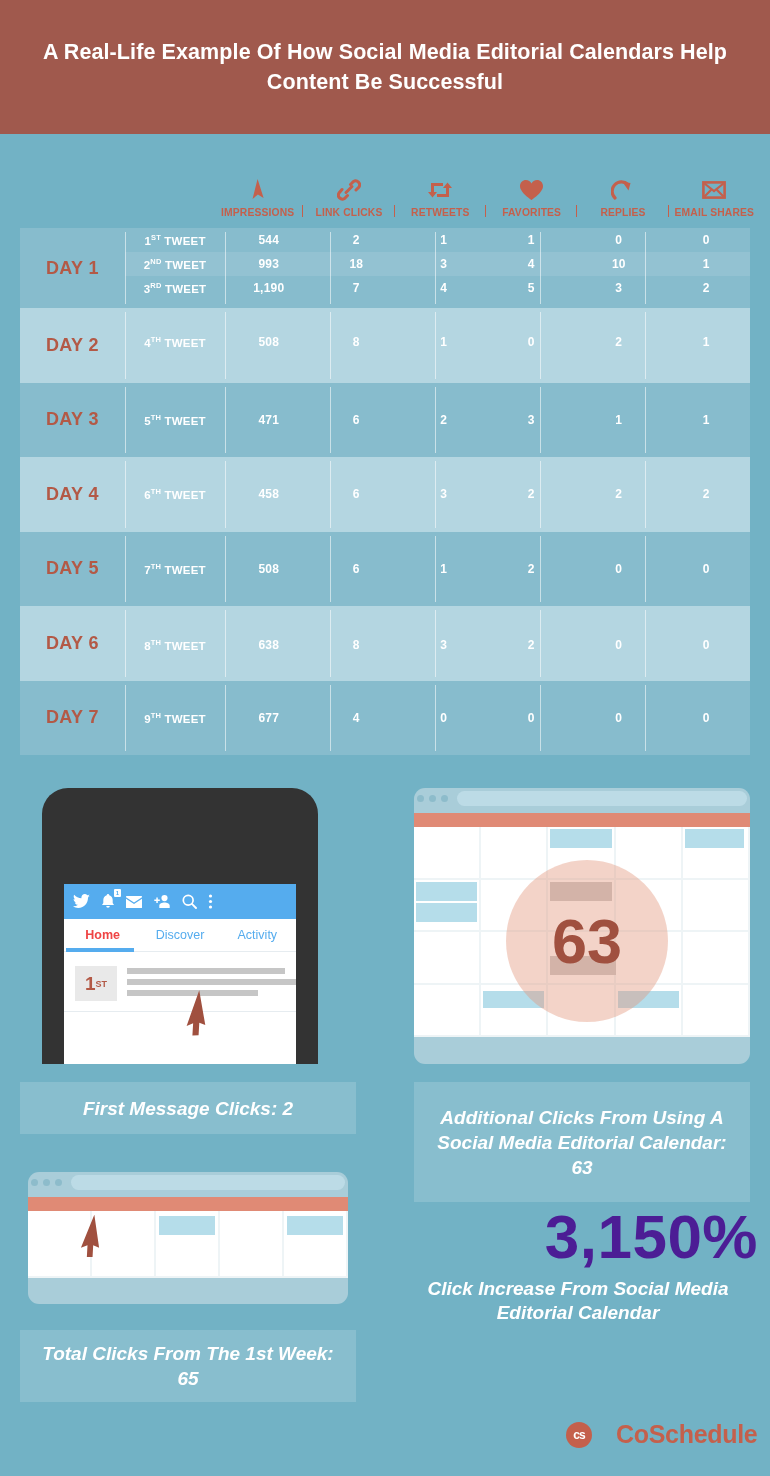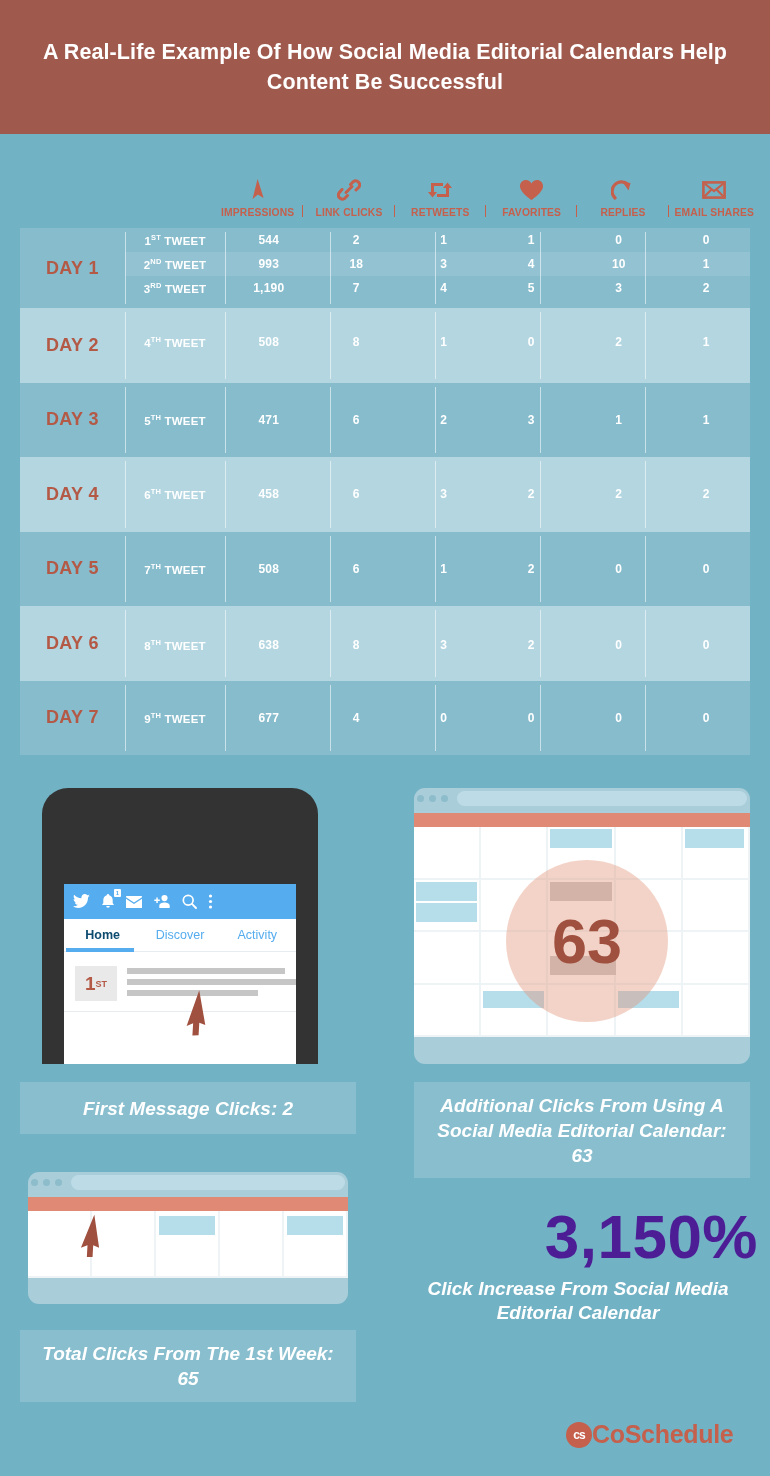--- a/index.html
+++ b/index.html
@@ -127,21 +127,21 @@
     border-radius:1px; padding:0 2px; line-height:8px;
   }
   .tw-tabs {
     height:33px; display:flex; align-items:center;
     border-bottom:1px solid #e6ecf0; position:relative;
   }
   .tw-tab {
     flex:1; text-align:center;
     font-size:12.5px; color:#55acee;
   }
-  .tw-tab.active { color:#0c4a6e; font-weight:bold; }
+  .tw-tab.active { color:#ef4444; font-weight:bold; }
   .tw-underline {
     position:absolute; left:2px; bottom:-1px;
     width:68px; height:4px; background:#55acee;
   }
   .tw-tweet { padding:14px 11px 0 11px; display:flex; gap:10px; }
   .tw-avatar {
     width:42px; height:35px; background:#e9e9e9;
     display:flex; align-items:center; justify-content:center;
     color:#b35946; font-weight:bold; font-size:19px;
     flex:0 0 auto;
@@ -210,20 +210,21 @@
   .logo-mark {
     width:26px; height:26px; border-radius:50%;
     background:#c4604c;
     display:flex; align-items:center; justify-content:center;
     color:#ffffff; font-size:12px; font-weight:bold;
     letter-spacing:-1px;
   }
   .logo-text {
     color:#c4604c; font-size:25px; font-weight:bold;
     letter-spacing:-.3px;
+    margin-left:24px;
   }
 </style>
 </head>
 <body>
 
 <div class="header">
   <div class="header-title">A Real-Life Example Of How Social Media Editorial Calendars Help Content Be Successful</div>
 </div>
 
 <div class="col-head-wrap">
@@ -589,21 +590,21 @@
           <span class="cal-ev" style="left:2px;top:6px;right:2px;height:17px;"></span>
         </div>
       <div class="cal-cell"></div>
     </div>
   </div>
   <span class="badge63" style="left:92px;top:72px;width:162px;height:162px;font-size:63px;">63</span>
 </div>
 
 <div class="caption" style="left:20px;top:1082px;width:336px;height:52px;font-size:19px;">First Message Clicks: 2</div>
 
-<div class="caption" style="left:414px;top:1082px;width:336px;height:96px;font-size:19px;padding:0 14px;">Additional Clicks From Using A Social Media Editorial Calendar: 63</div>
+<div class="caption" style="left:414px;top:1082px;width:336px;height:120px;font-size:19px;padding:0 14px;">Additional Clicks From Using A Social Media Editorial Calendar: 63</div>
 
 <div class="browser" style="left:28px;top:1172px;width:320px;height:132px;">
   <div class="b-chrome">
     <span class="b-dots">
       <span class="b-dot"></span>
       <span class="b-dot"></span>
       <span class="b-dot"></span>
     </span>
     <span class="b-url"></span>
   </div>

